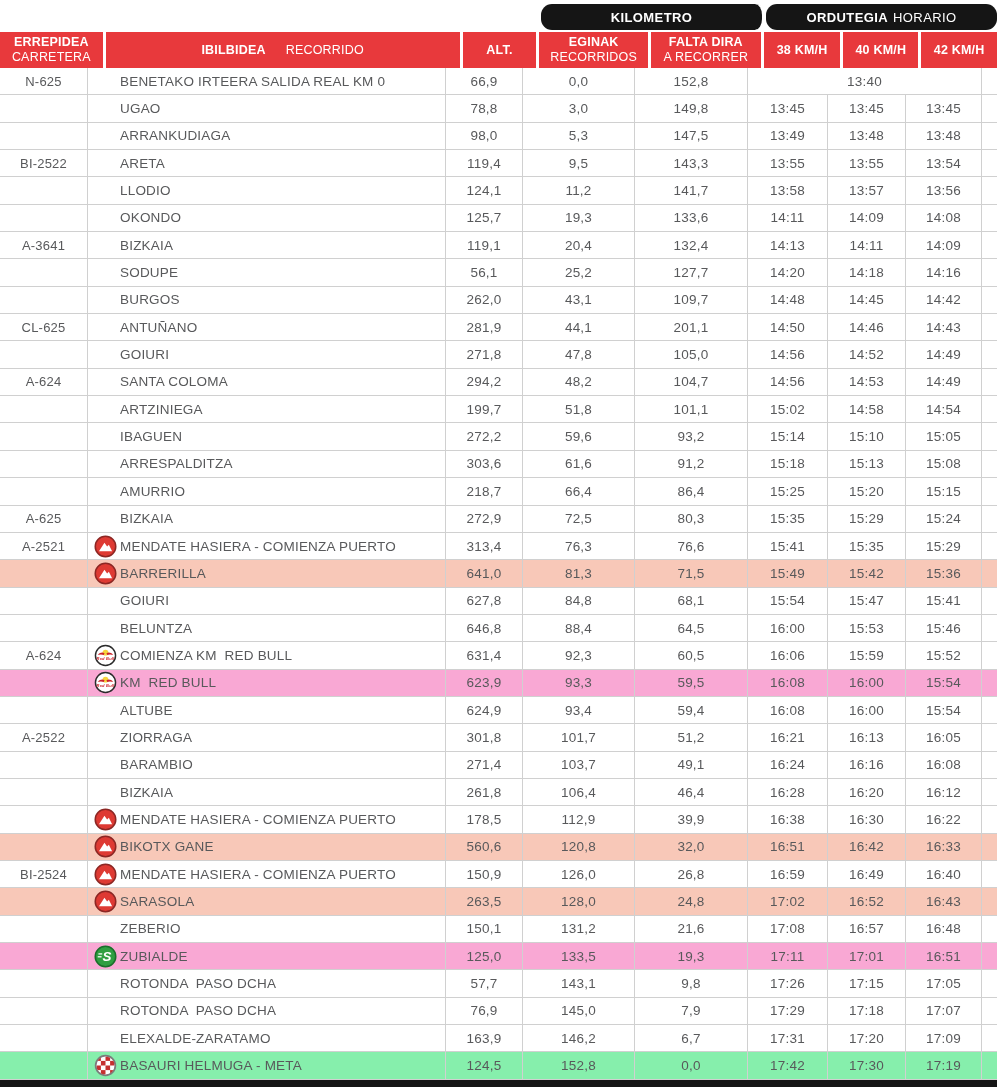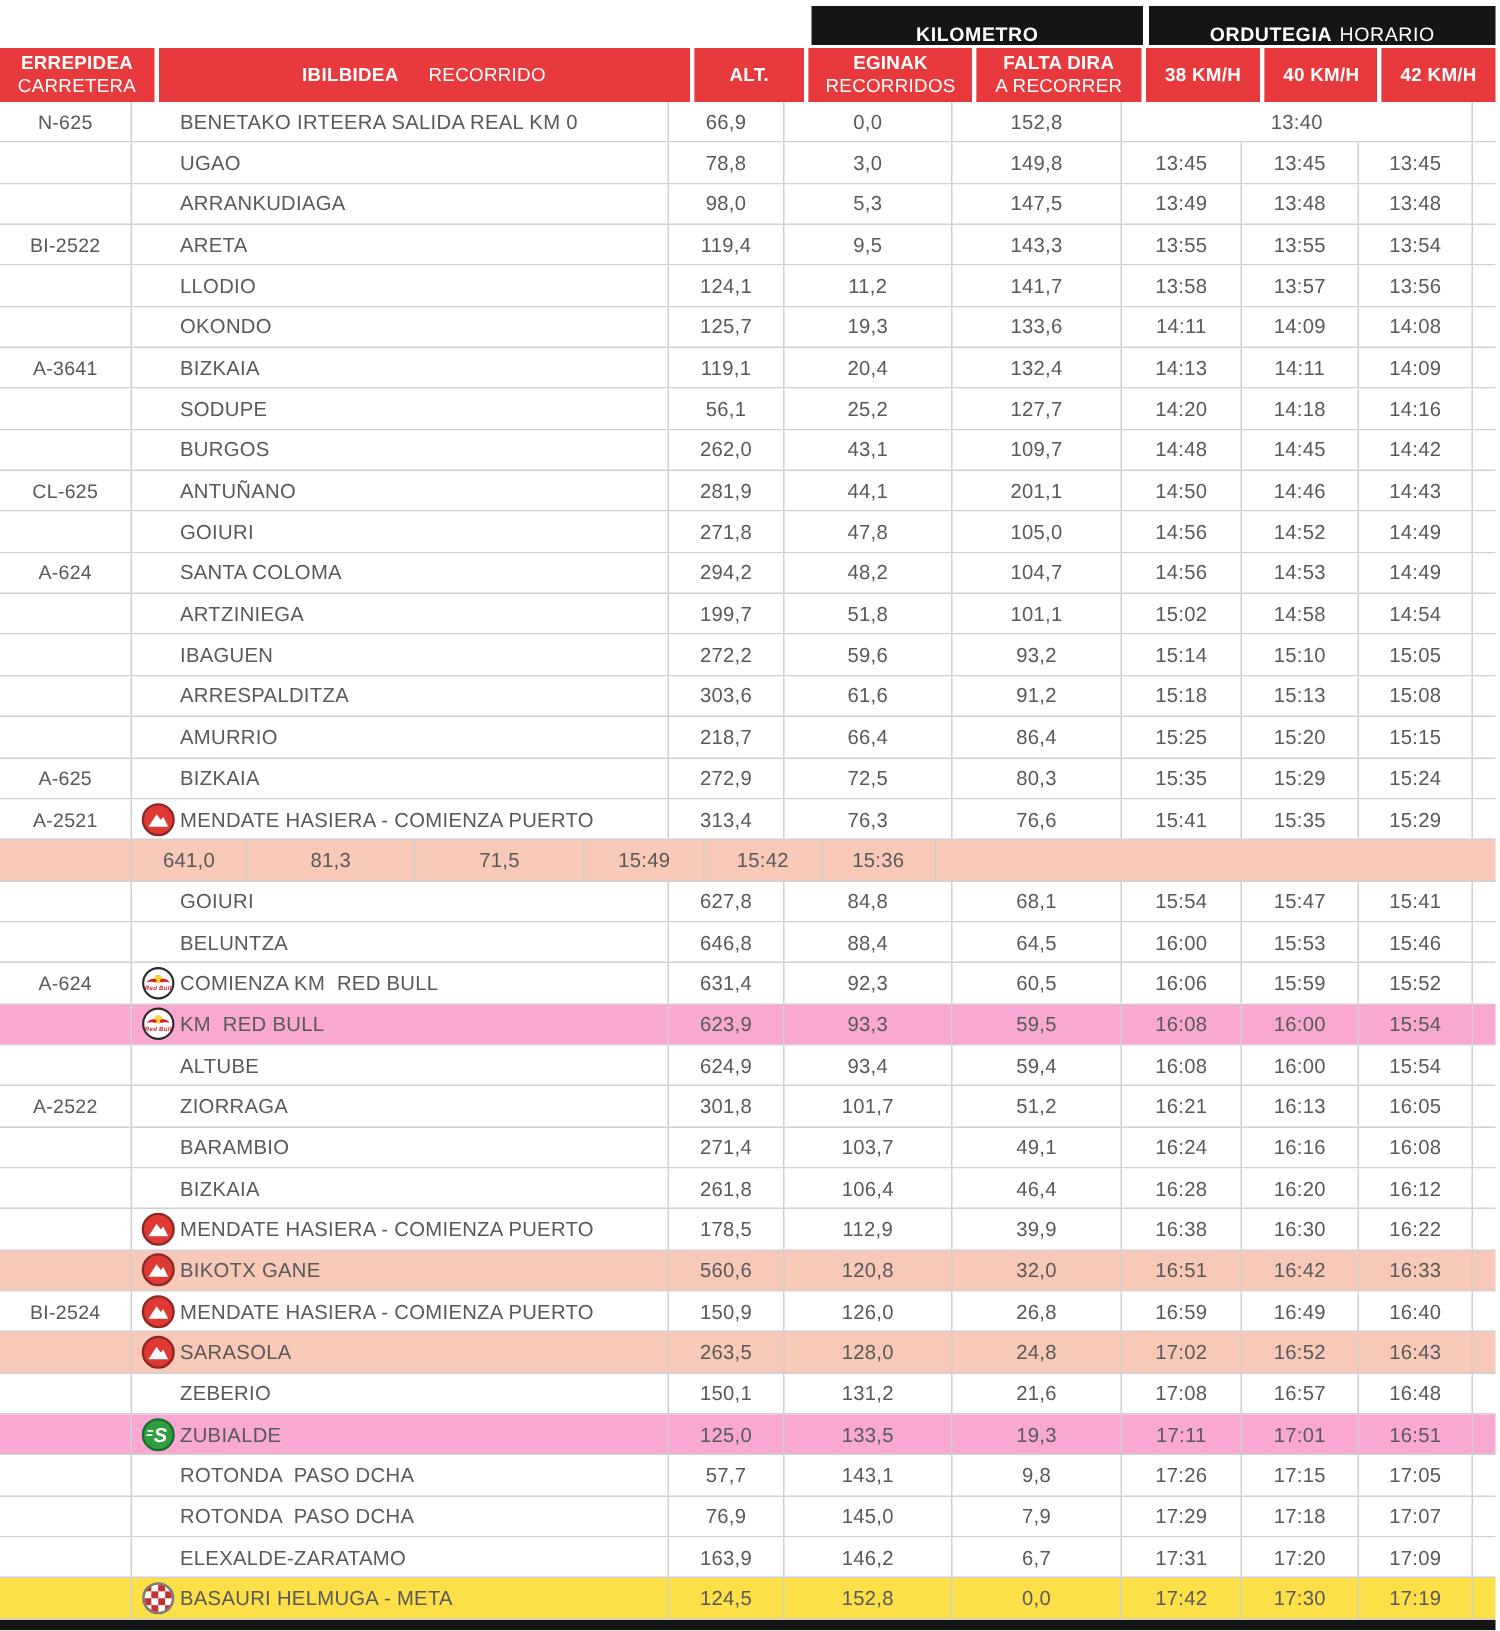--- a/index.html
+++ b/index.html
@@ -2,22 +2,22 @@
 <html><head>
 <meta charset="utf-8">
 <style>
   html,body{margin:0;padding:0;background:#ffffff;}
   .sheet{
     width:1000px;height:1087px;background:#ffffff;position:relative;
     font-family:"Liberation Sans",sans-serif;overflow:hidden;
   }
   
   .bands{display:flex;margin:4px 0 2px 541px;height:26px;width:456px;}
-  .band{background:#151515;color:#ffffff;display:flex;align-items:flex-end;justify-content:center;
-    font-size:13px;font-weight:bold;letter-spacing:.4px;box-sizing:border-box;}
+  .band{background:#151515;color:#ffffff;display:flex;align-items:center;justify-content:center;
+    font-size:13px;font-weight:bold;letter-spacing:.4px;box-sizing:border-box;border-radius:11px;}
   .band-km{width:225px;border-right:4px solid #ffffff;}
   .band-ord{width:231px;}
   .band .reg{font-weight:normal;margin-left:5px;}
   
   .headrow{display:flex;width:997px;height:36px;}
   .hcell{background:#e8393c;color:#ffffff;display:flex;flex-direction:column;align-items:center;
     justify-content:center;font-size:12.5px;font-weight:bold;line-height:1.18;box-sizing:border-box;
     border-right:3px solid #ffffff;text-align:center;letter-spacing:.2px;}
   .hcell:last-child{border-right:none;}
   .hcell .reg{font-weight:normal;}
@@ -31,21 +31,21 @@
     border-right:1px solid #d0d0d0;color:#58595b;font-size:13.5px;letter-spacing:.2px;}
   .c1{width:88px;font-size:13px;}
   .c2{width:358px;justify-content:flex-start;padding-left:3px;}
   .c3{width:77px}.c4{width:112px}.c5{width:113px}
   .c6{width:80px}.c7{width:78px}.c8{width:76px}
   .cspan{width:234px;}
   .icon-slot{width:28px;flex:0 0 28px;display:flex;align-items:center;justify-content:center;}
   .place{padding-left:1px;white-space:pre;}
   .hl-pink{background:#f8c8b8;}
   .hl-green{background:#f9a8d4;}
-  .hl-meta{background:#fde047;}
+  .hl-meta{background:#86efac;}
   .bottombar{width:997px;height:7px;background:#151515;}
 </style>
 </head>
 <body>
 
 <div class="sheet">
 
   <div class="bands">
     <div class="band band-km">
       <span>KILOMETRO</span>
@@ -572,20 +572,29 @@
           <span>15:35</span>
         </div>
         <div class="cell c8">
           <span>15:29</span>
         </div>
       </div>
       <div class="row hl-pink">
         <div class="cell c1">
           <span></span>
         </div>
+        <div class="cell c2">
+          <span class="icon-slot">
+            <svg width="23" height="23" viewBox="0 0 24 24">
+              <circle cx="12" cy="12" r="10.7" fill="#de3a33" stroke="#8c2724" stroke-width="1.6"></circle>
+              <path d="M5.2 16.9 L10.9 8.2 L13.7 12.1 L15.5 10.1 L18.9 16.9 Z" fill="#ffffff"></path>
+            </svg>
+          </span>
+          <span class="place">BARRERILLA</span>
+        </div>
         <div class="cell c3">
           <span>641,0</span>
         </div>
         <div class="cell c4">
           <span>81,3</span>
         </div>
         <div class="cell c5">
           <span>71,5</span>
         </div>
         <div class="cell c6">

